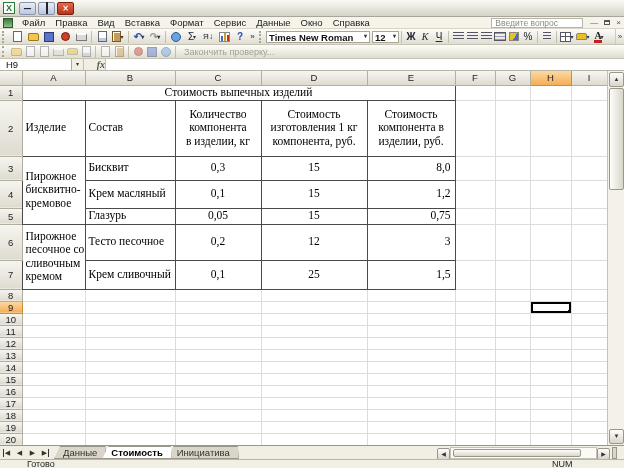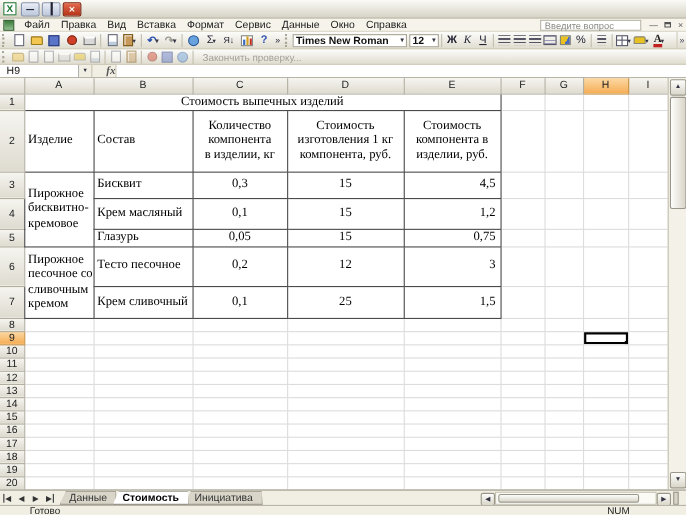--- a/index.html
+++ b/index.html
@@ -378,21 +378,21 @@
             <td class="cell"></td>
         </tr>
         <tr style="height:24px">
           <td class="rh">3</td>
           <td class="cell tb c-left v-bot" rowspan="3">Пирожное
 бисквитно-
 кремовое</td>
           <td class="cell tb c-left">Бисквит</td>
           <td class="cell tb c-center">0,3</td>
           <td class="cell tb c-center">15</td>
-          <td class="cell tb c-right">4,5</td>
+          <td class="cell tb c-right">8,0</td>
           <td class="cell"></td>
             <td class="cell"></td>
           <td class="cell"></td>
             <td class="cell"></td>
         </tr>
         <tr style="height:28px">
           <td class="rh">4</td>
           <td class="cell tb c-left">Крем масляный</td>
           <td class="cell tb c-center">0,1</td>
           <td class="cell tb c-center">15</td>

